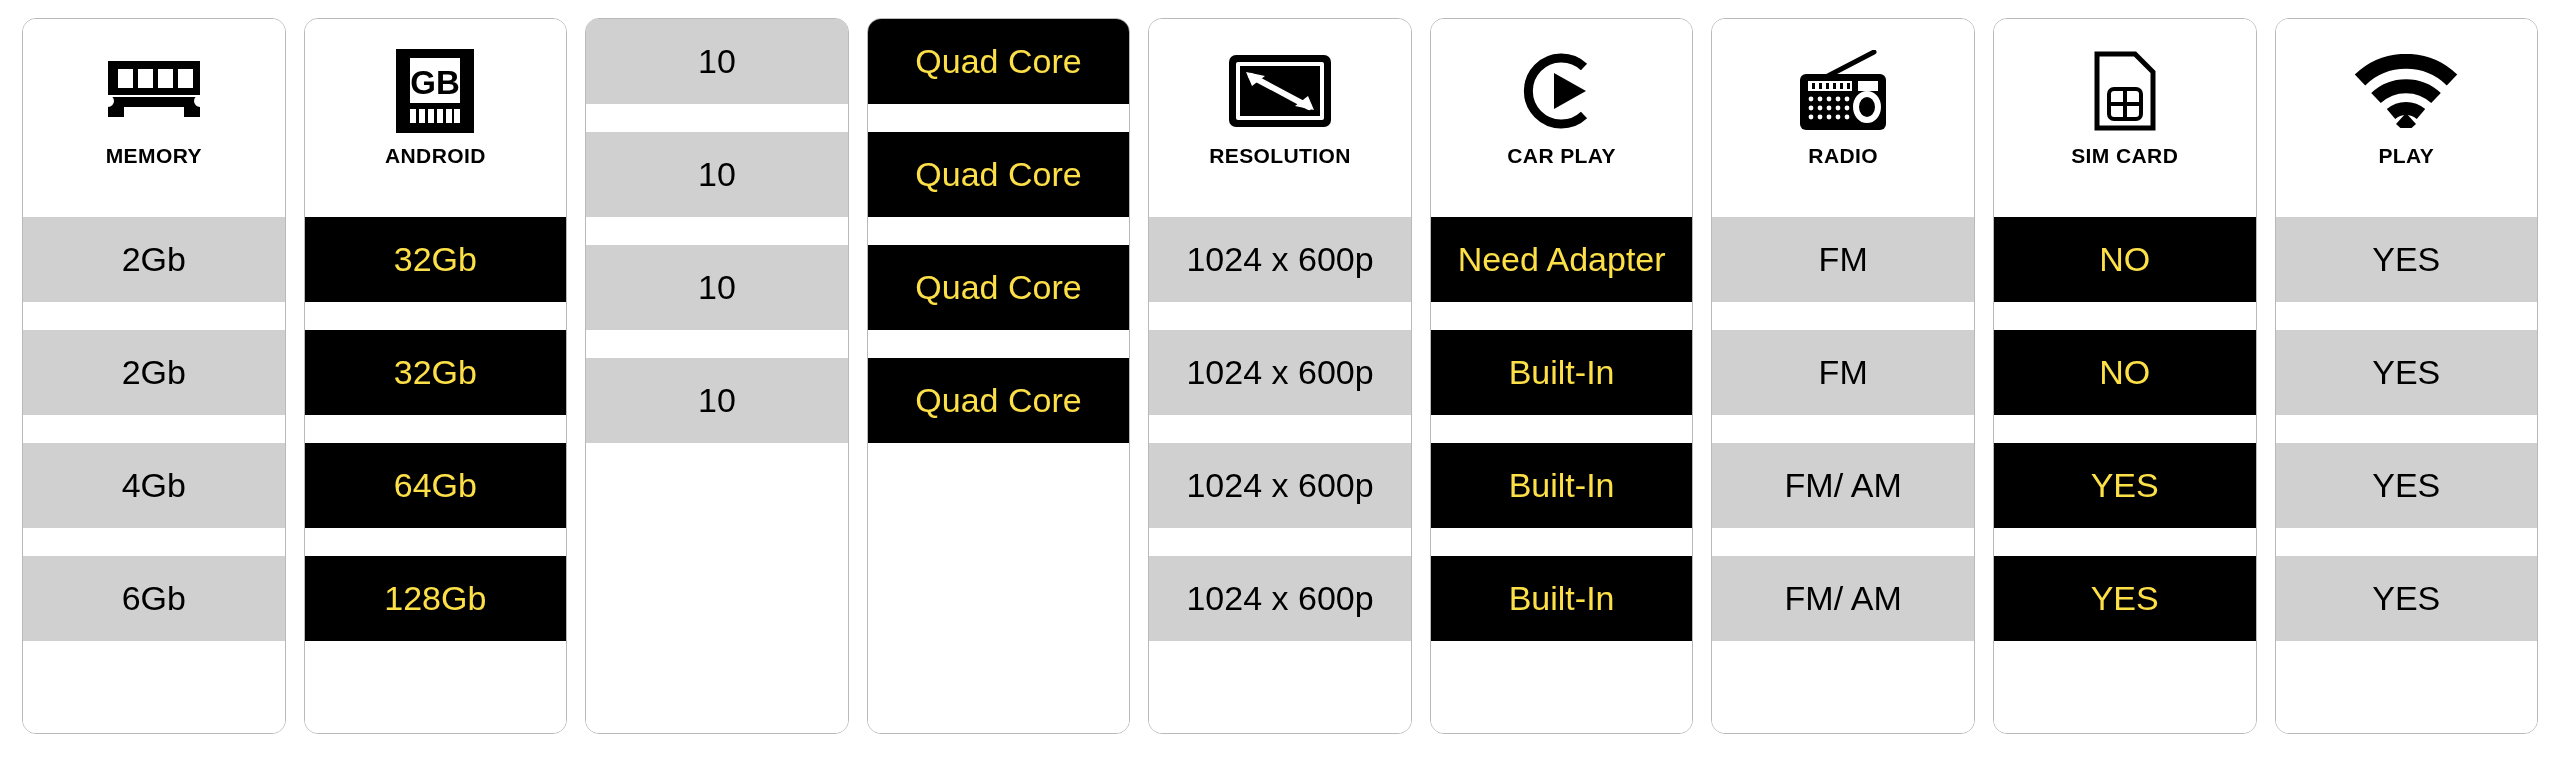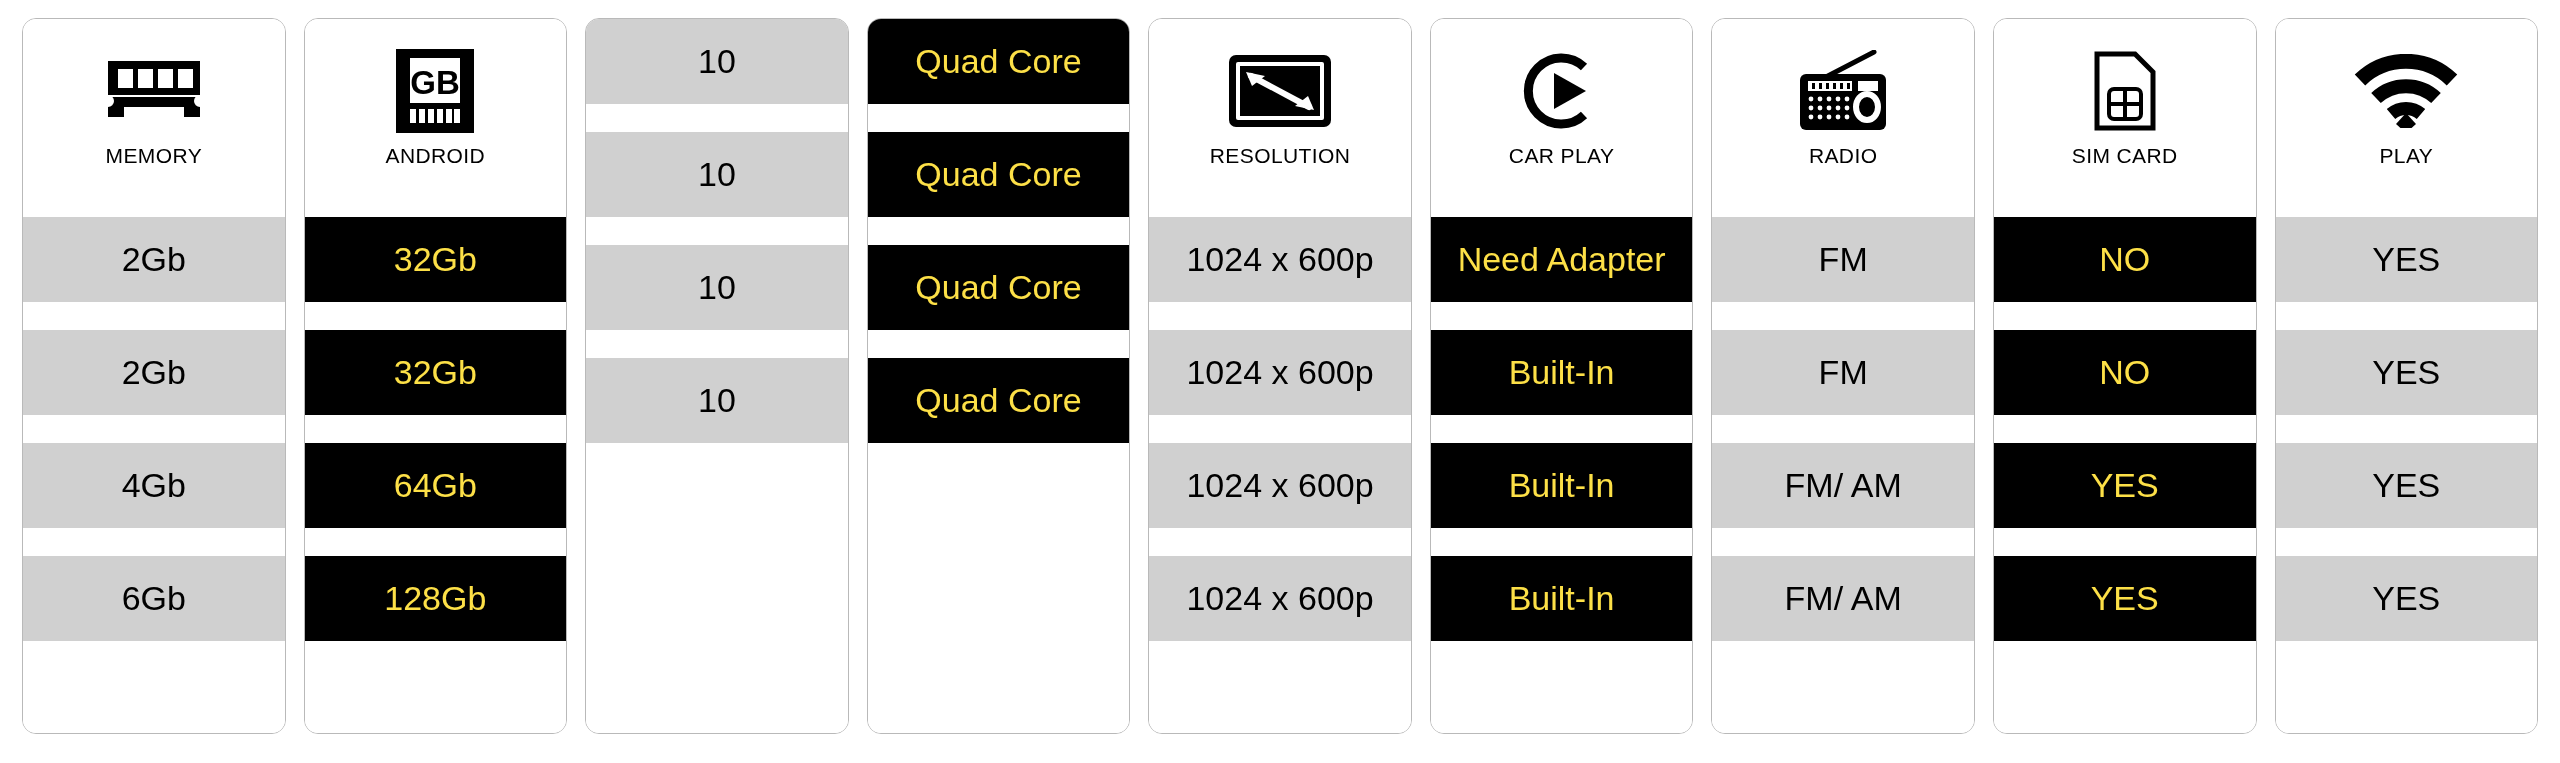--- a/index.html
+++ b/index.html
@@ -40,21 +40,21 @@
   .card-icon {
     height: 92px;
     display: flex;
     align-items: center;
     justify-content: center;
   }
   .card-icon svg { display: block; }
   .card-title {
     margin-top: 8px;
     font-size: 21px;
-    font-weight: normal;
+    font-weight: bold;
     letter-spacing: 0.4px;
     color: #000000;
     text-align: center;
     line-height: 1;
   }
   .rows {
     flex: 1 1 auto;
     display: flex;
     flex-direction: column;
   }

